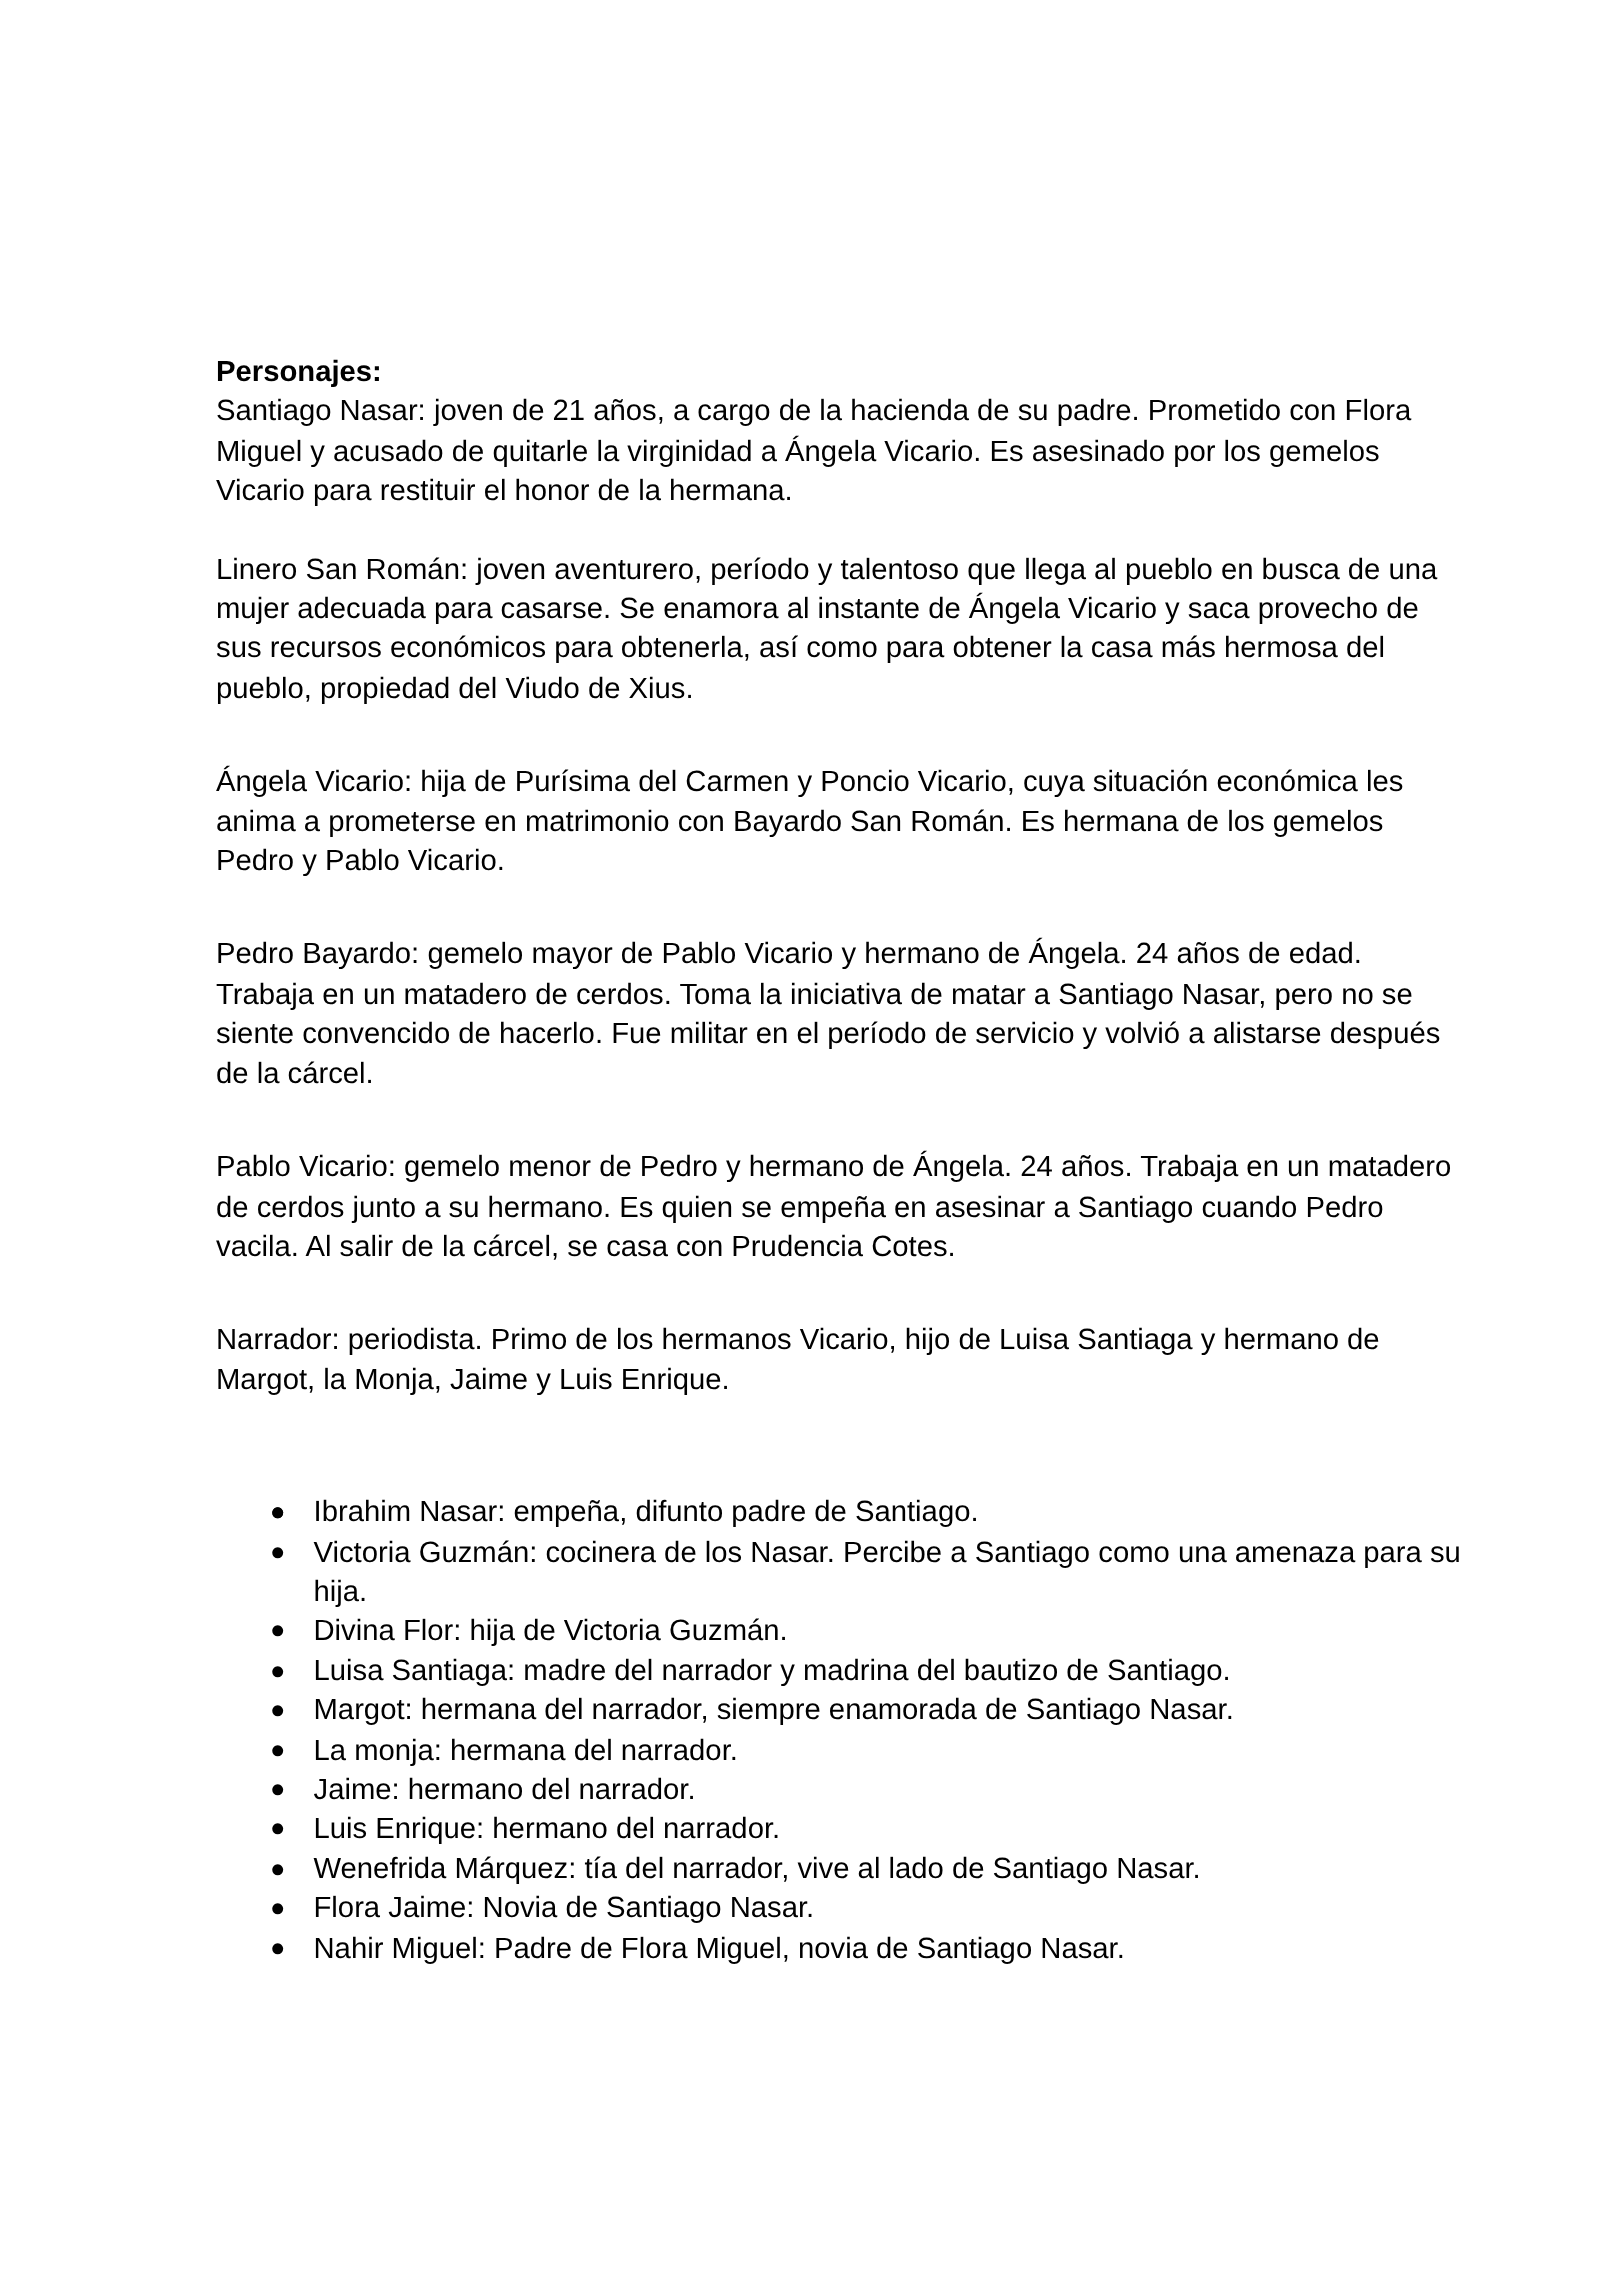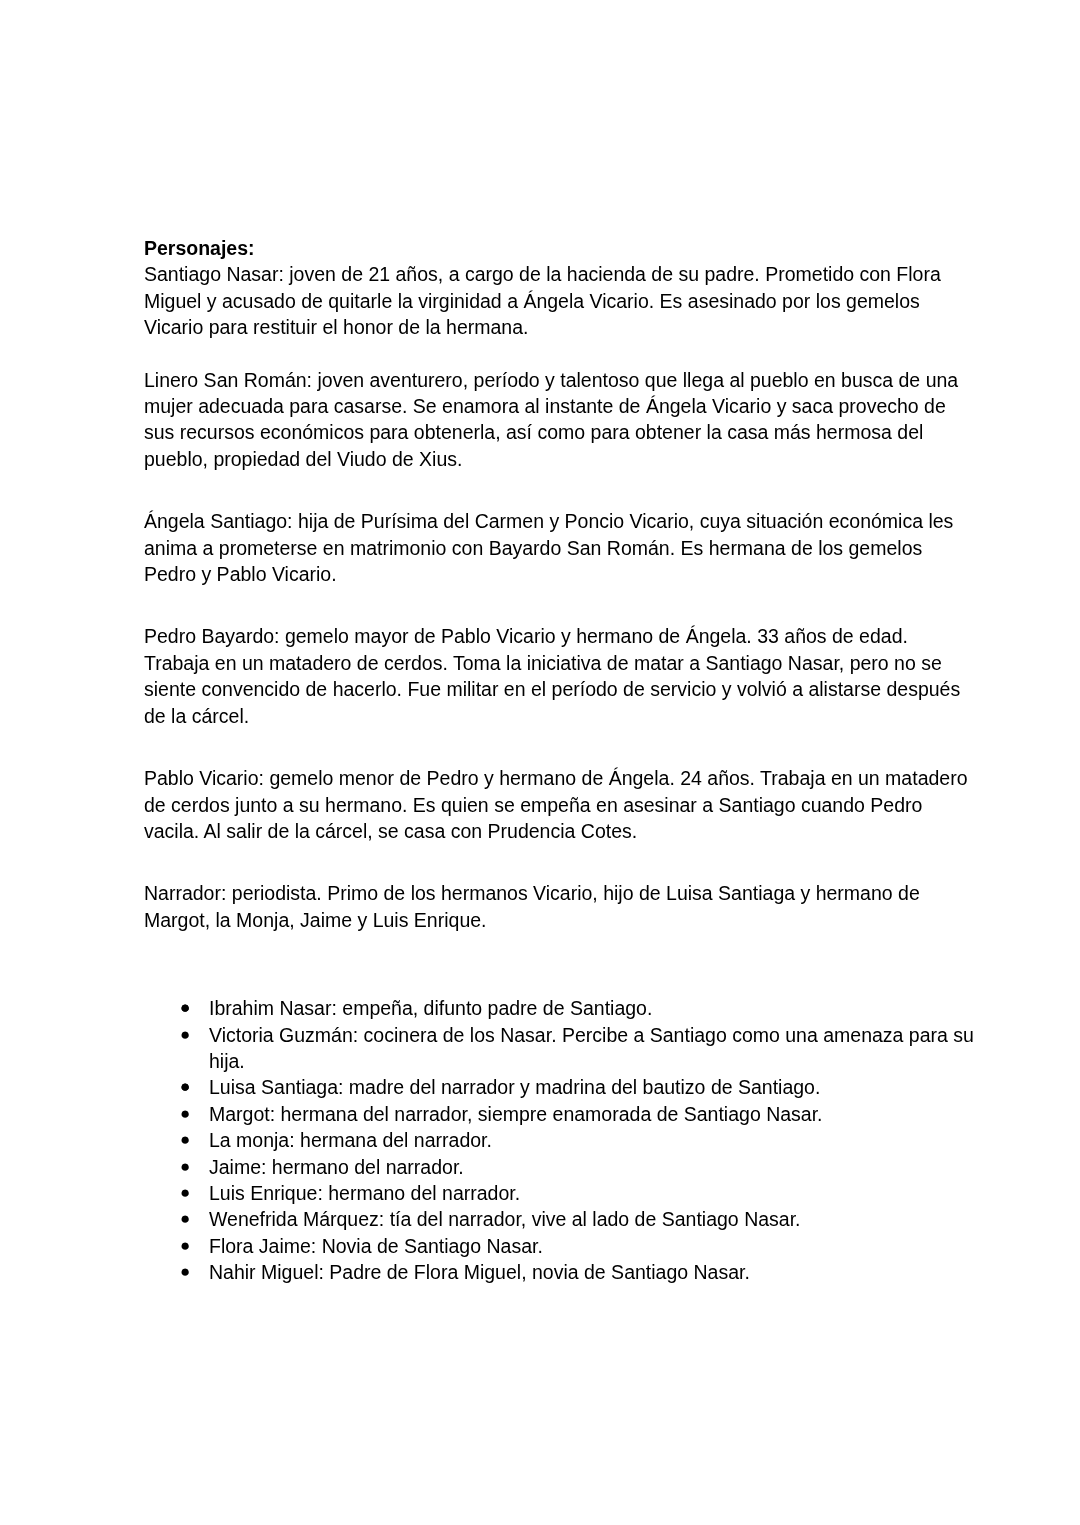--- a/index.html
+++ b/index.html
@@ -58,39 +58,39 @@
 
 <div class="page">
   <p class="heading">Personajes:</p>
 
   <p class="char"><b>Santiago Nasar:</b><span> joven de 21 años, a cargo de la hacienda de su padre. Prometido con Flora Miguel y acusado de quitarle la virginidad a Ángela Vicario. Es asesinado por los gemelos Vicario para restituir el honor de la hermana.</span></p>
   <div class="gap-sm"></div>
 
   <p class="char"><b>Linero San Román:</b><span> joven aventurero, período y talentoso que llega al pueblo en busca de una mujer adecuada para casarse. Se enamora al instante de Ángela Vicario y saca provecho de sus recursos económicos para obtenerla, así como para obtener la casa más hermosa del pueblo, propiedad del Viudo de Xius.</span></p>
   <div class="gap-md"></div>
 
-  <p class="char"><b>Ángela Santiago:</b><span> hija de Purísima del Carmen y Poncio Vicario, cuya situación económica les anima a prometerse en matrimonio con Bayardo San Román. Es hermana de los gemelos Pedro y Pablo Vicario.</span></p>
+  <p class="char"><b>Ángela Vicario:</b><span> hija de Purísima del Carmen y Poncio Vicario, cuya situación económica les anima a prometerse en matrimonio con Bayardo San Román. Es hermana de los gemelos Pedro y Pablo Vicario.</span></p>
   <div class="gap-md"></div>
 
-  <p class="char"><b>Pedro Bayardo:</b><span> gemelo mayor de Pablo Vicario y hermano de Ángela. 33 años de edad. Trabaja en un matadero de cerdos. Toma la iniciativa de matar a Santiago Nasar, pero no se siente convencido de hacerlo. Fue militar en el período de servicio y volvió a alistarse después de la cárcel.</span></p>
+  <p class="char"><b>Pedro Bayardo:</b><span> gemelo mayor de Pablo Vicario y hermano de Ángela. 24 años de edad. Trabaja en un matadero de cerdos. Toma la iniciativa de matar a Santiago Nasar, pero no se siente convencido de hacerlo. Fue militar en el período de servicio y volvió a alistarse después de la cárcel.</span></p>
   <div class="gap-md"></div>
 
   <p class="char"><b>Pablo Vicario:</b><span> gemelo menor de Pedro y hermano de Ángela. 24 años. Trabaja en un matadero de cerdos junto a su hermano. Es quien se empeña en asesinar a Santiago cuando Pedro vacila. Al salir de la cárcel, se casa con Prudencia Cotes.</span></p>
   <div class="gap-md"></div>
 
   <p class="char"><b>Narrador:</b><span> periodista. Primo de los hermanos Vicario, hijo de Luisa Santiaga y hermano de Margot, la Monja, Jaime y Luis Enrique.</span></p>
   <div class="gap-md"></div>
 
   <div class="gap-sm"></div>
 
   <ul class="secondary">
     <li><span class="bullet">●</span></li>
     <li><span class="bullet">●</span><span>Ibrahim Nasar: empeña, difunto padre de Santiago.</span></li>
     <li><span class="bullet">●</span><span>Victoria Guzmán: cocinera de los Nasar. Percibe a Santiago como una amenaza para su hija.</span></li>
-    <li><span class="bullet">●</span></li>
+    <li><span class="bullet">●</span><span>Divina Flor: hija de Victoria Guzmán.</span></li>
     <li><span class="bullet">●</span><span>Luisa Santiaga: madre del narrador y madrina del bautizo de Santiago.</span></li>
     <li><span class="bullet">●</span><span>Margot: hermana del narrador, siempre enamorada de Santiago Nasar.</span></li>
     <li><span class="bullet">●</span><span>La monja: hermana del narrador.</span></li>
     <li><span class="bullet">●</span><span>Jaime: hermano del narrador.</span></li>
     <li><span class="bullet">●</span><span>Luis Enrique: hermano del narrador.</span></li>
     <li><span class="bullet">●</span><span>Wenefrida Márquez: tía del narrador, vive al lado de Santiago Nasar.</span></li>
     <li><span class="bullet">●</span><span>Flora Jaime: Novia de Santiago Nasar.</span></li>
     <li><span class="bullet">●</span><span>Nahir Miguel: Padre de Flora Miguel, novia de Santiago Nasar.</span></li>
   </ul>
 </div>

